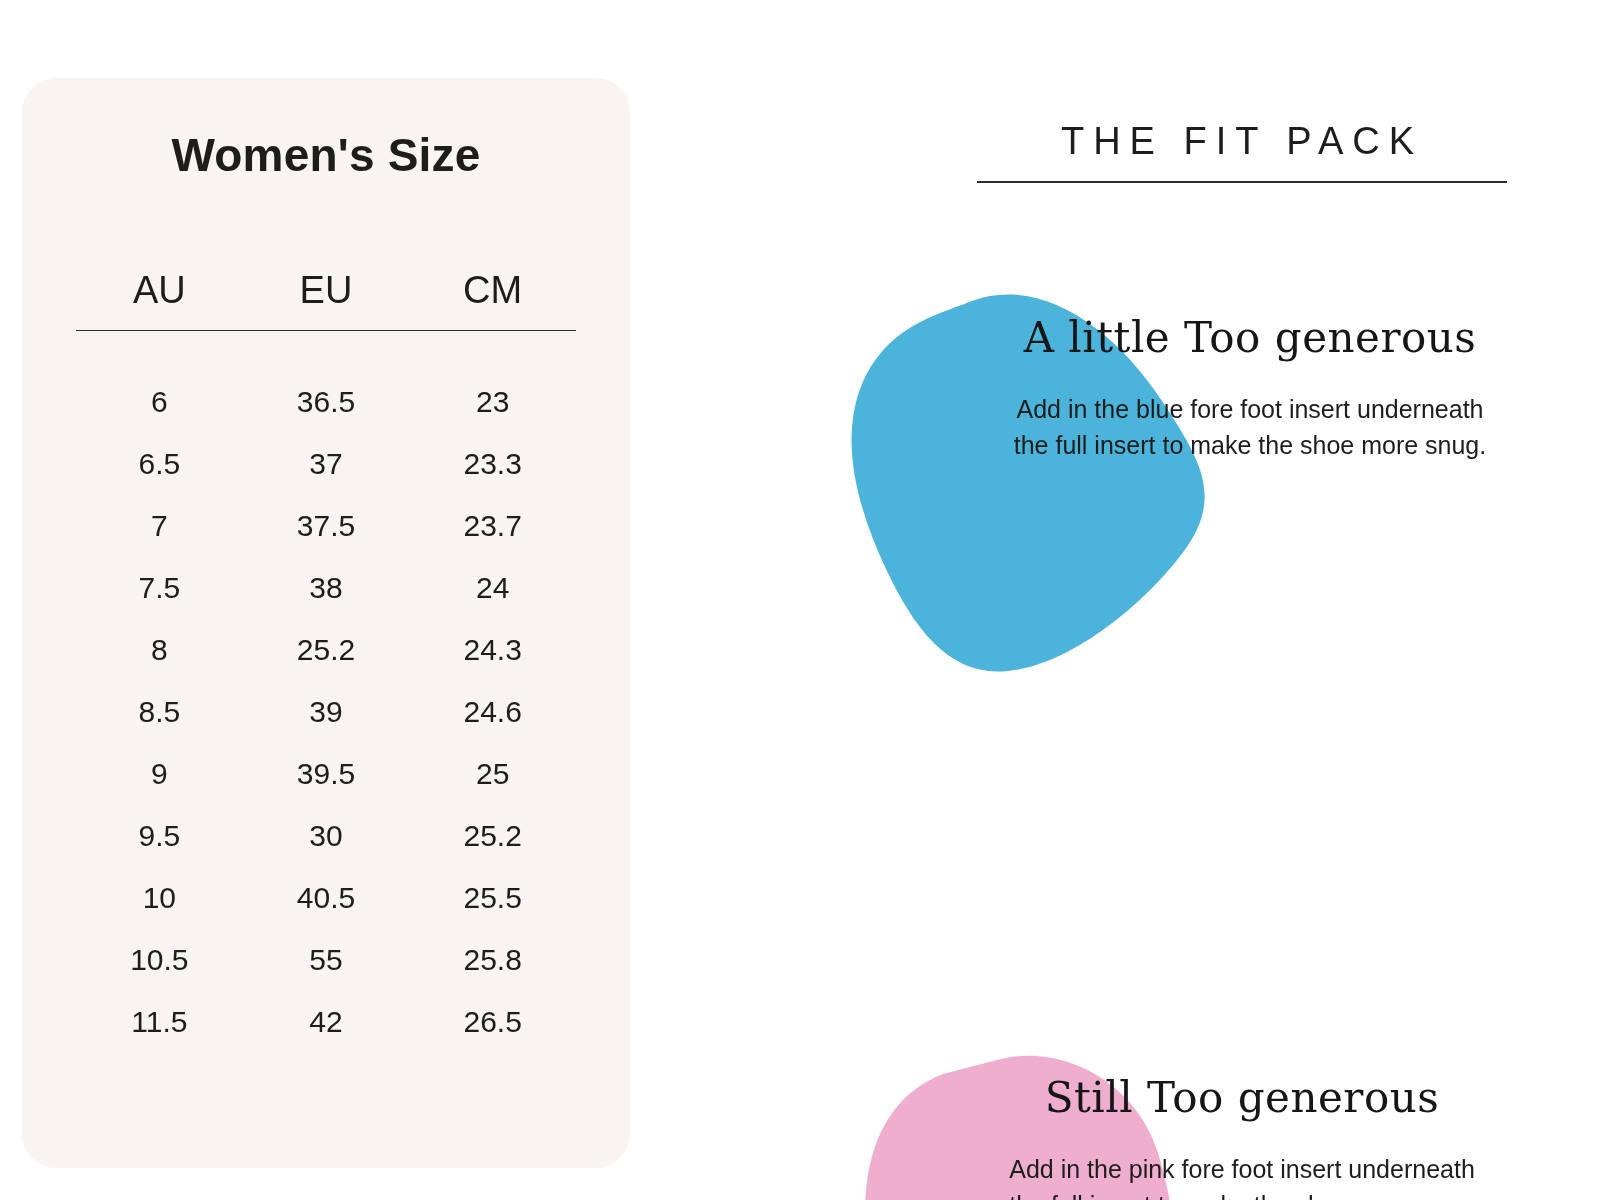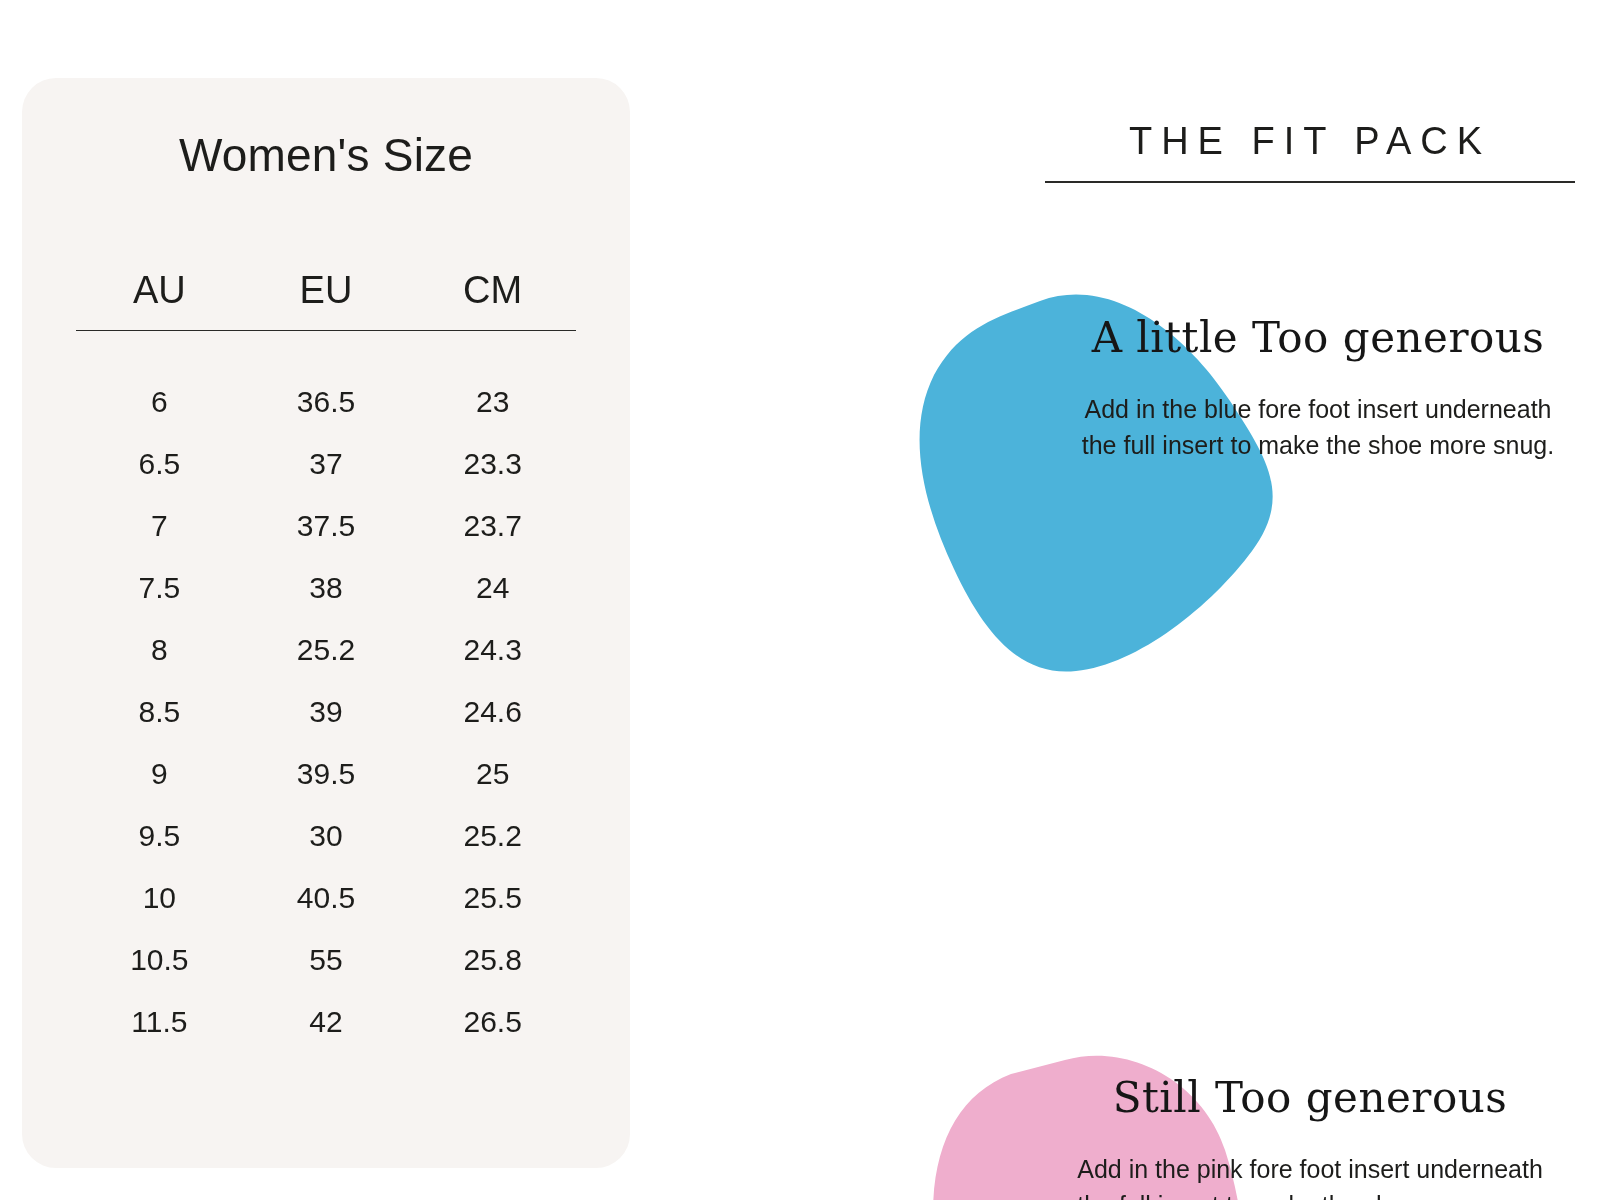--- a/index.html
+++ b/index.html
@@ -22,21 +22,21 @@
     top: 78px;
     width: 608px;
     height: 1090px;
     background: #f7f4f2;
     border-radius: 34px;
   }
   .size-card-title {
     text-align: center;
     font-size: 46px;
     color: #1d1d1b;
-    font-weight: 400;
+    font-weight: 700;
     margin-top: 50px;
     letter-spacing: 0.2px;
   }
 
   .size-table {
     width: 500px;
     margin: 86px auto 0 auto;
     border-collapse: collapse;
   }
   .size-table th {
@@ -57,21 +57,21 @@
     font-size: 30px;
     font-weight: 400;
     color: #1d1d1b;
     text-align: center;
     padding: 14px 0 14px 0;
   }
 
   
   .fitpack {
     position: absolute;
-    left: 1020px;
+    left: 952px;
     top: 120px;
     width: 580px;
   }
   .fitpack-title {
     text-align: center;
     font-size: 38px;
     letter-spacing: 9px;
     color: #1d1d1b;
     font-weight: 400;
     padding-bottom: 18px;

